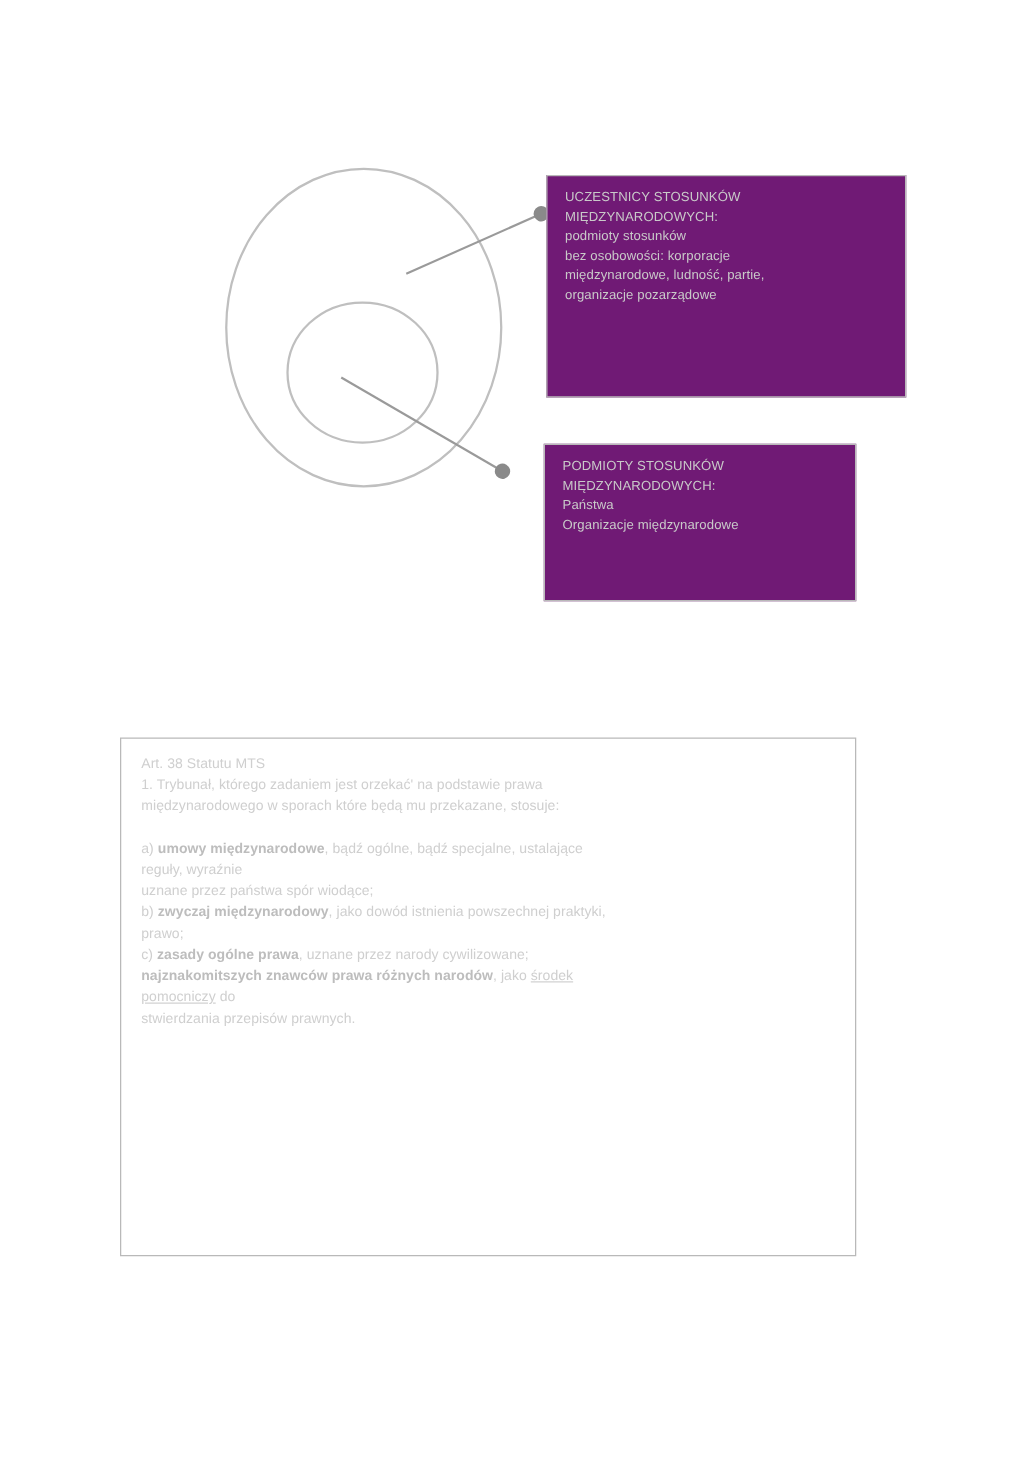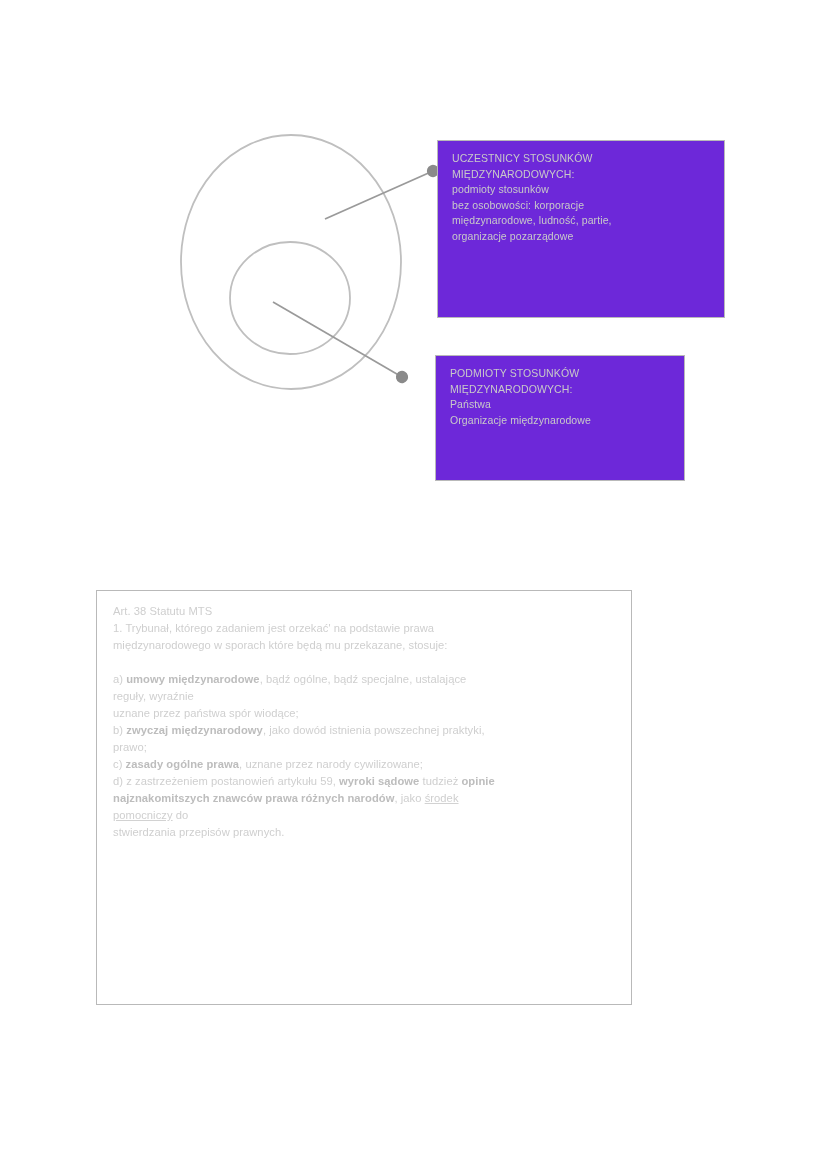--- a/index.html
+++ b/index.html
@@ -28,21 +28,21 @@
   }
   .diagram svg {
     display: block;
   }
 
   
   .callout {
     position: absolute;
     box-sizing: border-box;
     border: 1px solid #b9b9b9;
-    background: #6d28d9;
+    background: #701a75;
     color: #c9c9c9;
     font-size: 10.5px;
     line-height: 15.5px;
     padding: 10px 10px 8px 14px;
     letter-spacing: 0.1px;
   }
   .callout .line {
     white-space: pre-wrap;
   }
 
@@ -57,21 +57,21 @@
     top: 355px;
     width: 250px;
     height: 126px;
   }
 
   
   #article-box {
     position: absolute;
     left: 96px;
     top: 590px;
-    width: 536px;
+    width: 589px;
     height: 415px;
     box-sizing: border-box;
     border: 1px solid #b9b9b9;
     background: #ffffff;
     padding: 12px 16px 10px 16px;
   }
   .art-text {
     color: #cfcfcf;
     font-size: 11.2px;
     line-height: 17px;
@@ -155,24 +155,20 @@
         <b>zwyczaj międzynarodowy</b><span>, jako dowód istnienia powszechnej praktyki,</span>
       </p>
       <p>prawo;</p>
 
       <p>
         <span>c)</span>
         <b>zasady ogólne prawa</b><span>, uznane przez narody cywilizowane;</span>
       </p>
 
       <p>
-        <span>d)</span>
-        <span>z zastrzeżeniem postanowień artykułu 59, </span><b>wyroki sądowe</b><span> tudzież </span><b>opinie</b>
-      </p>
-      <p>
         <b>najznakomitszych znawców prawa różnych narodów</b><span>, jako </span><u>środek</u>
       </p>
       <p>
         <u>pomocniczy</u><span> do</span>
       </p>
       <p>stwierdzania przepisów prawnych.</p>
 
     </div>
   </div>
 

